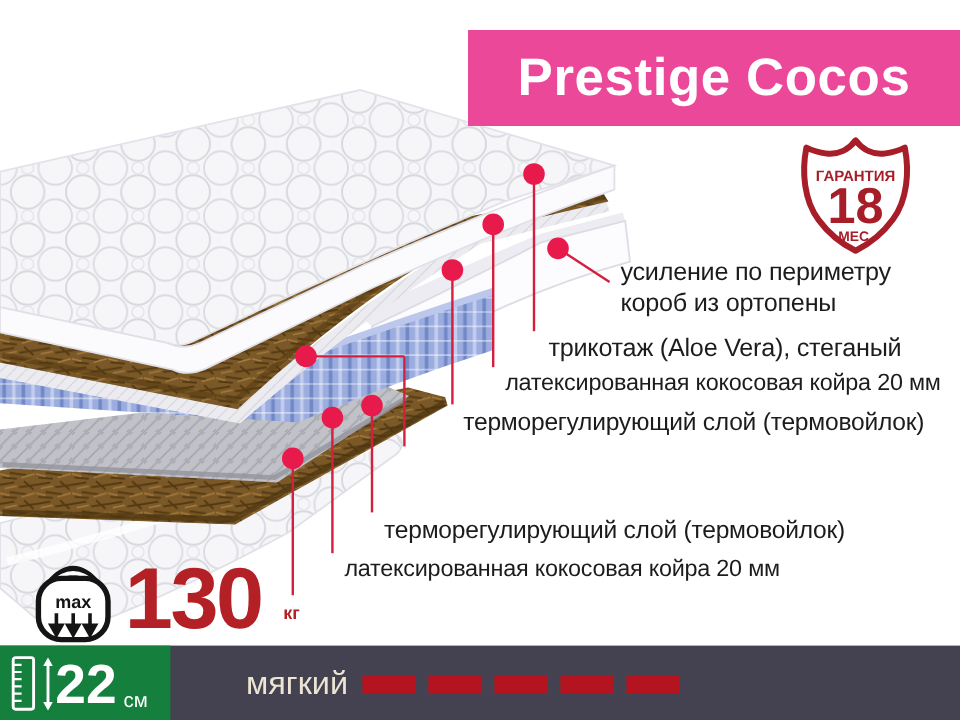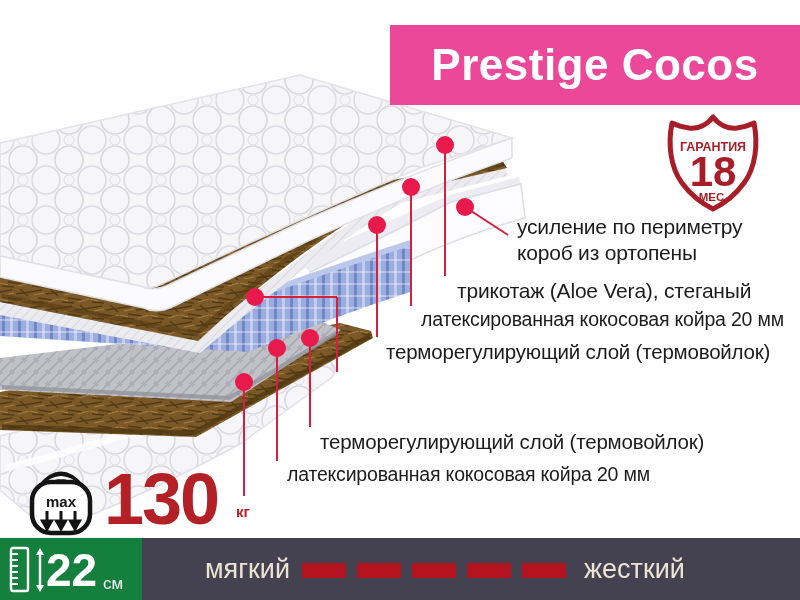--- a/index.html
+++ b/index.html
@@ -160,16 +160,15 @@
       </svg>
       <div class="h-val">22</div>
       <div class="h-unit">см</div>
     </div>
     <div class="soft">мягкий</div>
     <span class="dash" style="left:302px"></span>
     <span class="dash" style="left:357px"></span>
     <span class="dash" style="left:412px"></span>
     <span class="dash" style="left:467px"></span>
     <span class="dash" style="left:522px"></span>
-    <div class="hard">жесткий</div>
   </div>
 
 </div>
 
 </body></html>

